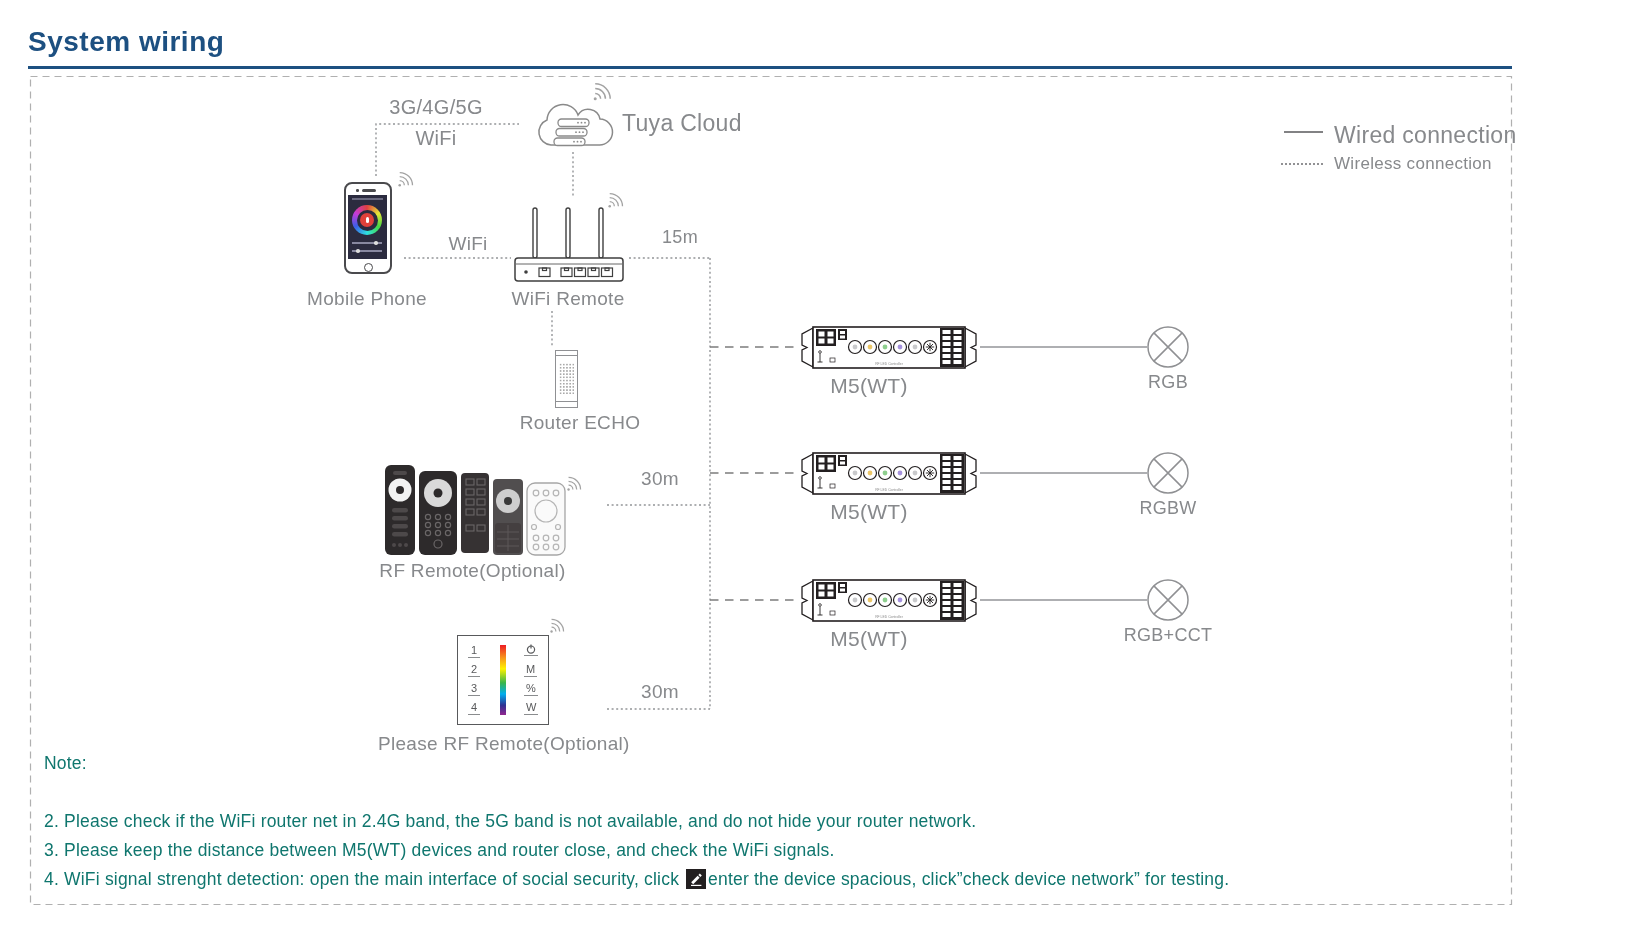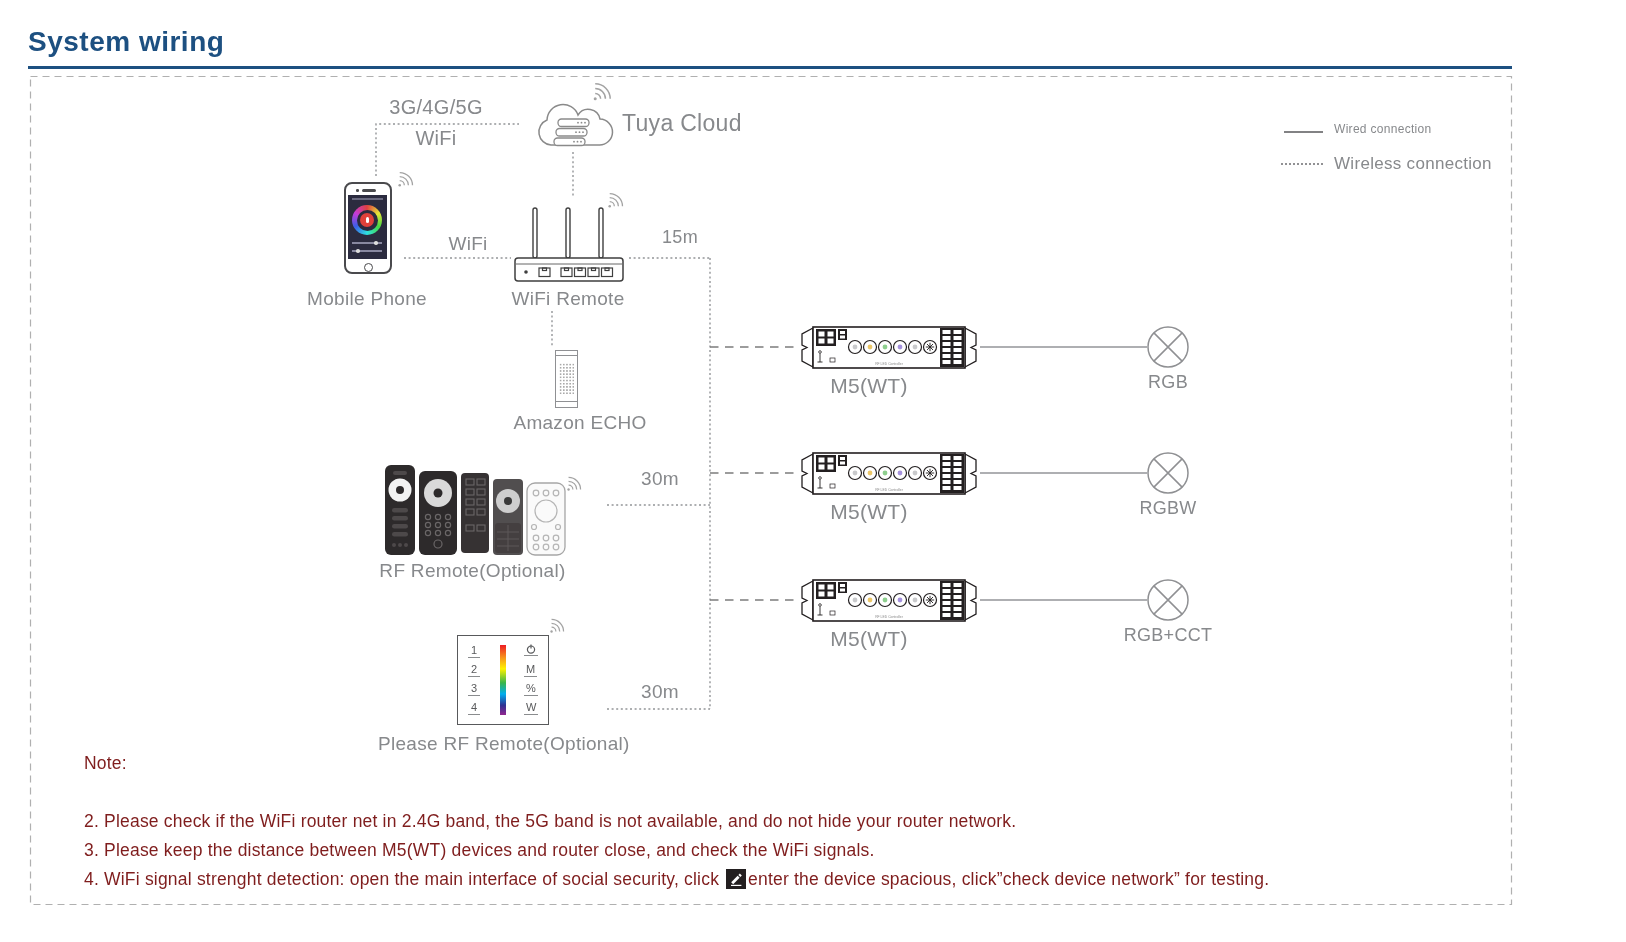--- a/index.html
+++ b/index.html
@@ -31,21 +31,21 @@
   .echo-line-b{left:0;bottom:5px;width:100%;height:1px;background:#8f9093;}
   .echo-grill{left:3px;top:12px;width:15px;height:32px;
      background-image:radial-gradient(#a9a9a9 .7px,transparent .9px);background-size:3.2px 3.2px;}
   
   .panel{left:457px;top:635px;width:92px;height:90px;border:1.6px solid #58595b;background:#fff;box-sizing:border-box;}
   .pkey{position:absolute;font-size:11px;color:#58595b;font-weight:500;}
   .pkey span{display:inline-block;border-bottom:1px solid #8a8c8e;padding:0 2px 1px;min-width:8px;text-align:center;}
   .grad{left:42px;top:9px;width:6px;height:70px;
      background:linear-gradient(#ed1c24,#f7941d 18%,#fff200 34%,#39b54a 54%,#00aeef 70%,#2e3192 86%,#92278f);}
   
-  .note{left:44px;color:#7f1d1d;font-size:17.5px;letter-spacing:.2px;white-space:nowrap;margin-left:40px;}
+  .note{left:44px;color:#0f766e;font-size:17.5px;letter-spacing:.2px;white-space:nowrap;}
   .edit-icon{display:inline-block;width:20px;height:20px;background:#231f20;vertical-align:-4px;margin:0 2px 0 7px;}
 </style>
 </head>
 <body>
 
 <div id="stage">
 
   <div id="title" class="abs">System wiring</div>
   <div id="title-rule" class="abs"></div>
 
@@ -129,21 +129,21 @@
     <g fill="none" stroke="#939598" stroke-width="1.5">
       <path d="M980 347 H1147"></path>
       <path d="M980 473 H1147"></path>
       <path d="M980 600 H1147"></path>
     </g>
 
     <path d="M1284 132 H1323" stroke="#58595b" stroke-width="1.7"></path>
     <path d="M1281 164 H1325" stroke="#6d6e71" stroke-width="1.4" stroke-dasharray="2 2"></path>
   </svg>
 
-  <div class="abs lbl" style="left:1334px;top:122px;font-size:12px">Wired connection</div>
+  <div class="abs lbl" style="left:1334px;top:122px;font-size:23px">Wired connection</div>
   <div class="abs lbl" style="left:1334px;top:154px;font-size:17px">Wireless connection</div>
 
   <div class="abs lbl ctr" style="left:366px;top:96px;width:140px;font-size:20px">3G/4G/5G</div>
   <div class="abs lbl ctr" style="left:366px;top:127px;width:140px;font-size:20px">WiFi</div>
   <div class="abs lbl" style="left:622px;top:110px;font-size:23px">Tuya Cloud</div>
   <div class="abs lbl ctr" style="left:428px;top:233px;width:80px;font-size:19px">WiFi</div>
   <div class="abs lbl ctr" style="left:650px;top:227px;width:60px;font-size:18px">15m</div>
   <div class="abs lbl ctr" style="left:630px;top:468px;width:60px;font-size:19px">30m</div>
   <div class="abs lbl ctr" style="left:630px;top:681px;width:60px;font-size:19px">30m</div>
 
@@ -216,21 +216,21 @@
   <svg class="abs" style="left:607px;top:192px" width="17" height="17">
       <use href="#sym-wifi"></use>
     </svg>
   <div class="abs lbl ctr" style="left:508px;top:288px;width:120px;font-size:19px">WiFi Remote</div>
 
   <div class="abs echo">
     <div class="abs echo-line-t"></div>
     <div class="abs echo-grill"></div>
     <div class="abs echo-line-b"></div>
   </div>
-  <div class="abs lbl ctr" style="left:500px;top:412px;width:160px;font-size:19px">Amazon ECHO</div>
+  <div class="abs lbl ctr" style="left:500px;top:412px;width:160px;font-size:19px">Router ECHO</div>
 
   <svg class="abs" style="left:383px;top:463px" width="186" height="94" viewBox="0 0 186 94">
 
     <rect x="2" y="2" width="30" height="90" rx="6" fill="#2d2a2b"></rect>
     <rect x="10" y="8" width="14" height="4" rx="2" fill="#4d494a"></rect>
     <circle cx="17" cy="27" r="11.5" fill="#f2f2f2"></circle>
       <circle cx="17" cy="27" r="4" fill="#2d2a2b"></circle>
     <g fill="#4d494a">
       <rect x="9" y="45" width="16" height="4.5" rx="2.2"></rect>
         <rect x="9" y="53" width="16" height="4.5" rx="2.2"></rect>

